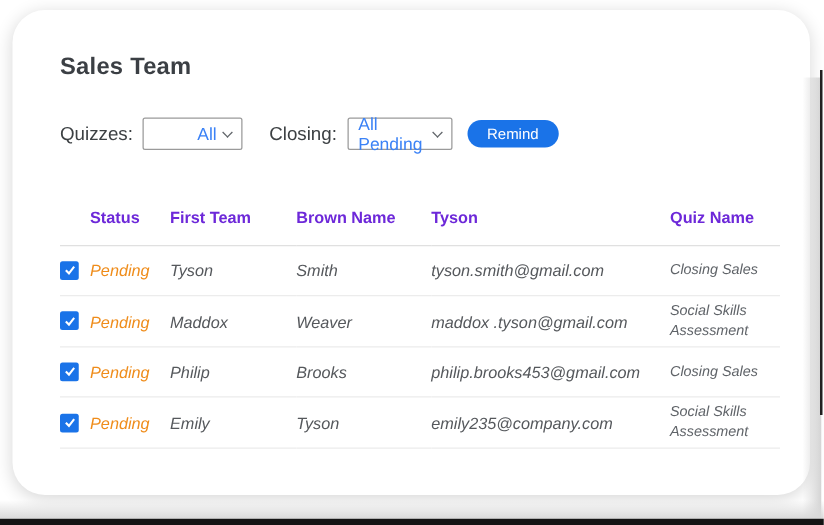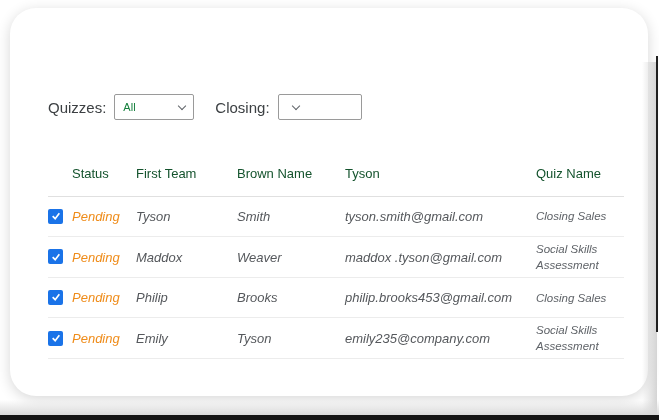--- a/index.html
+++ b/index.html
@@ -45,24 +45,24 @@
     margin-right: 8px;
     white-space: nowrap;
   }
   .select {
     height: 26px;
     border: 1px solid #9a9a9a;
     border-radius: 2px;
     background: #fff;
     display: flex;
     align-items: center;
-    justify-content: space-between;
+    justify-content: flex-end;
     padding: 0 8px;
-    font-size: 11px;
-    color: #15803d;
+    font-size: 14px;
+    color: #3b82f6;
     cursor: pointer;
   }
   .select-quizzes { width: 80px; margin-right: 21px; }
   .select-status  { width: 84px; }
   .chev {
     width: 6px; height: 6px;
     border-right: 1.4px solid #5f6368;
     border-bottom: 1.4px solid #5f6368;
     transform: rotate(45deg);
     margin-left: 6px;
@@ -87,22 +87,22 @@
   table.roster {
     position: absolute;
     left: 38px; top: 145px;
     width: 576px;
     border-collapse: collapse;
     table-layout: fixed;
   }
   .roster th {
     text-align: left;
     font-size: 13px;
-    font-weight: normal;
-    color: #14532d;
+    font-weight: bold;
+    color: #6d28d9;
     padding: 13px 0 15px 0;
     border-bottom: 1px solid #e0e0e0;
     white-space: nowrap;
   }
   .roster td {
     font-size: 13px;
     color: #55585c;
     height: 40px;
     border-bottom: 1px solid #ececec;
     padding: 0;
@@ -142,31 +142,34 @@
   .right-dark {
     position: absolute; top: 56px; right: 1px; width: 2px; height: 276px;
     background: #202020;
   }
 </style>
 </head>
 <body>
 
 <div class="card">
 
+  <h1 class="title">Sales Team</h1>
 
   <div class="filters">
     <span class="flabel">Quizzes:</span>
     <div class="select select-quizzes">
       <span>All</span>
       <span class="chev"></span>
     </div>
     <span class="flabel">Closing:</span>
     <div class="select select-status">
+      <span>All Pending</span>
       <span class="chev"></span>
     </div>
+    <button class="remind">Remind</button>
   </div>
 
   <table class="roster">
     <colgroup>
       <col style="width:24px">
         <col style="width:64px">
         <col style="width:101px">
       <col style="width:108px">
         <col style="width:191px">
         <col style="width:88px">

